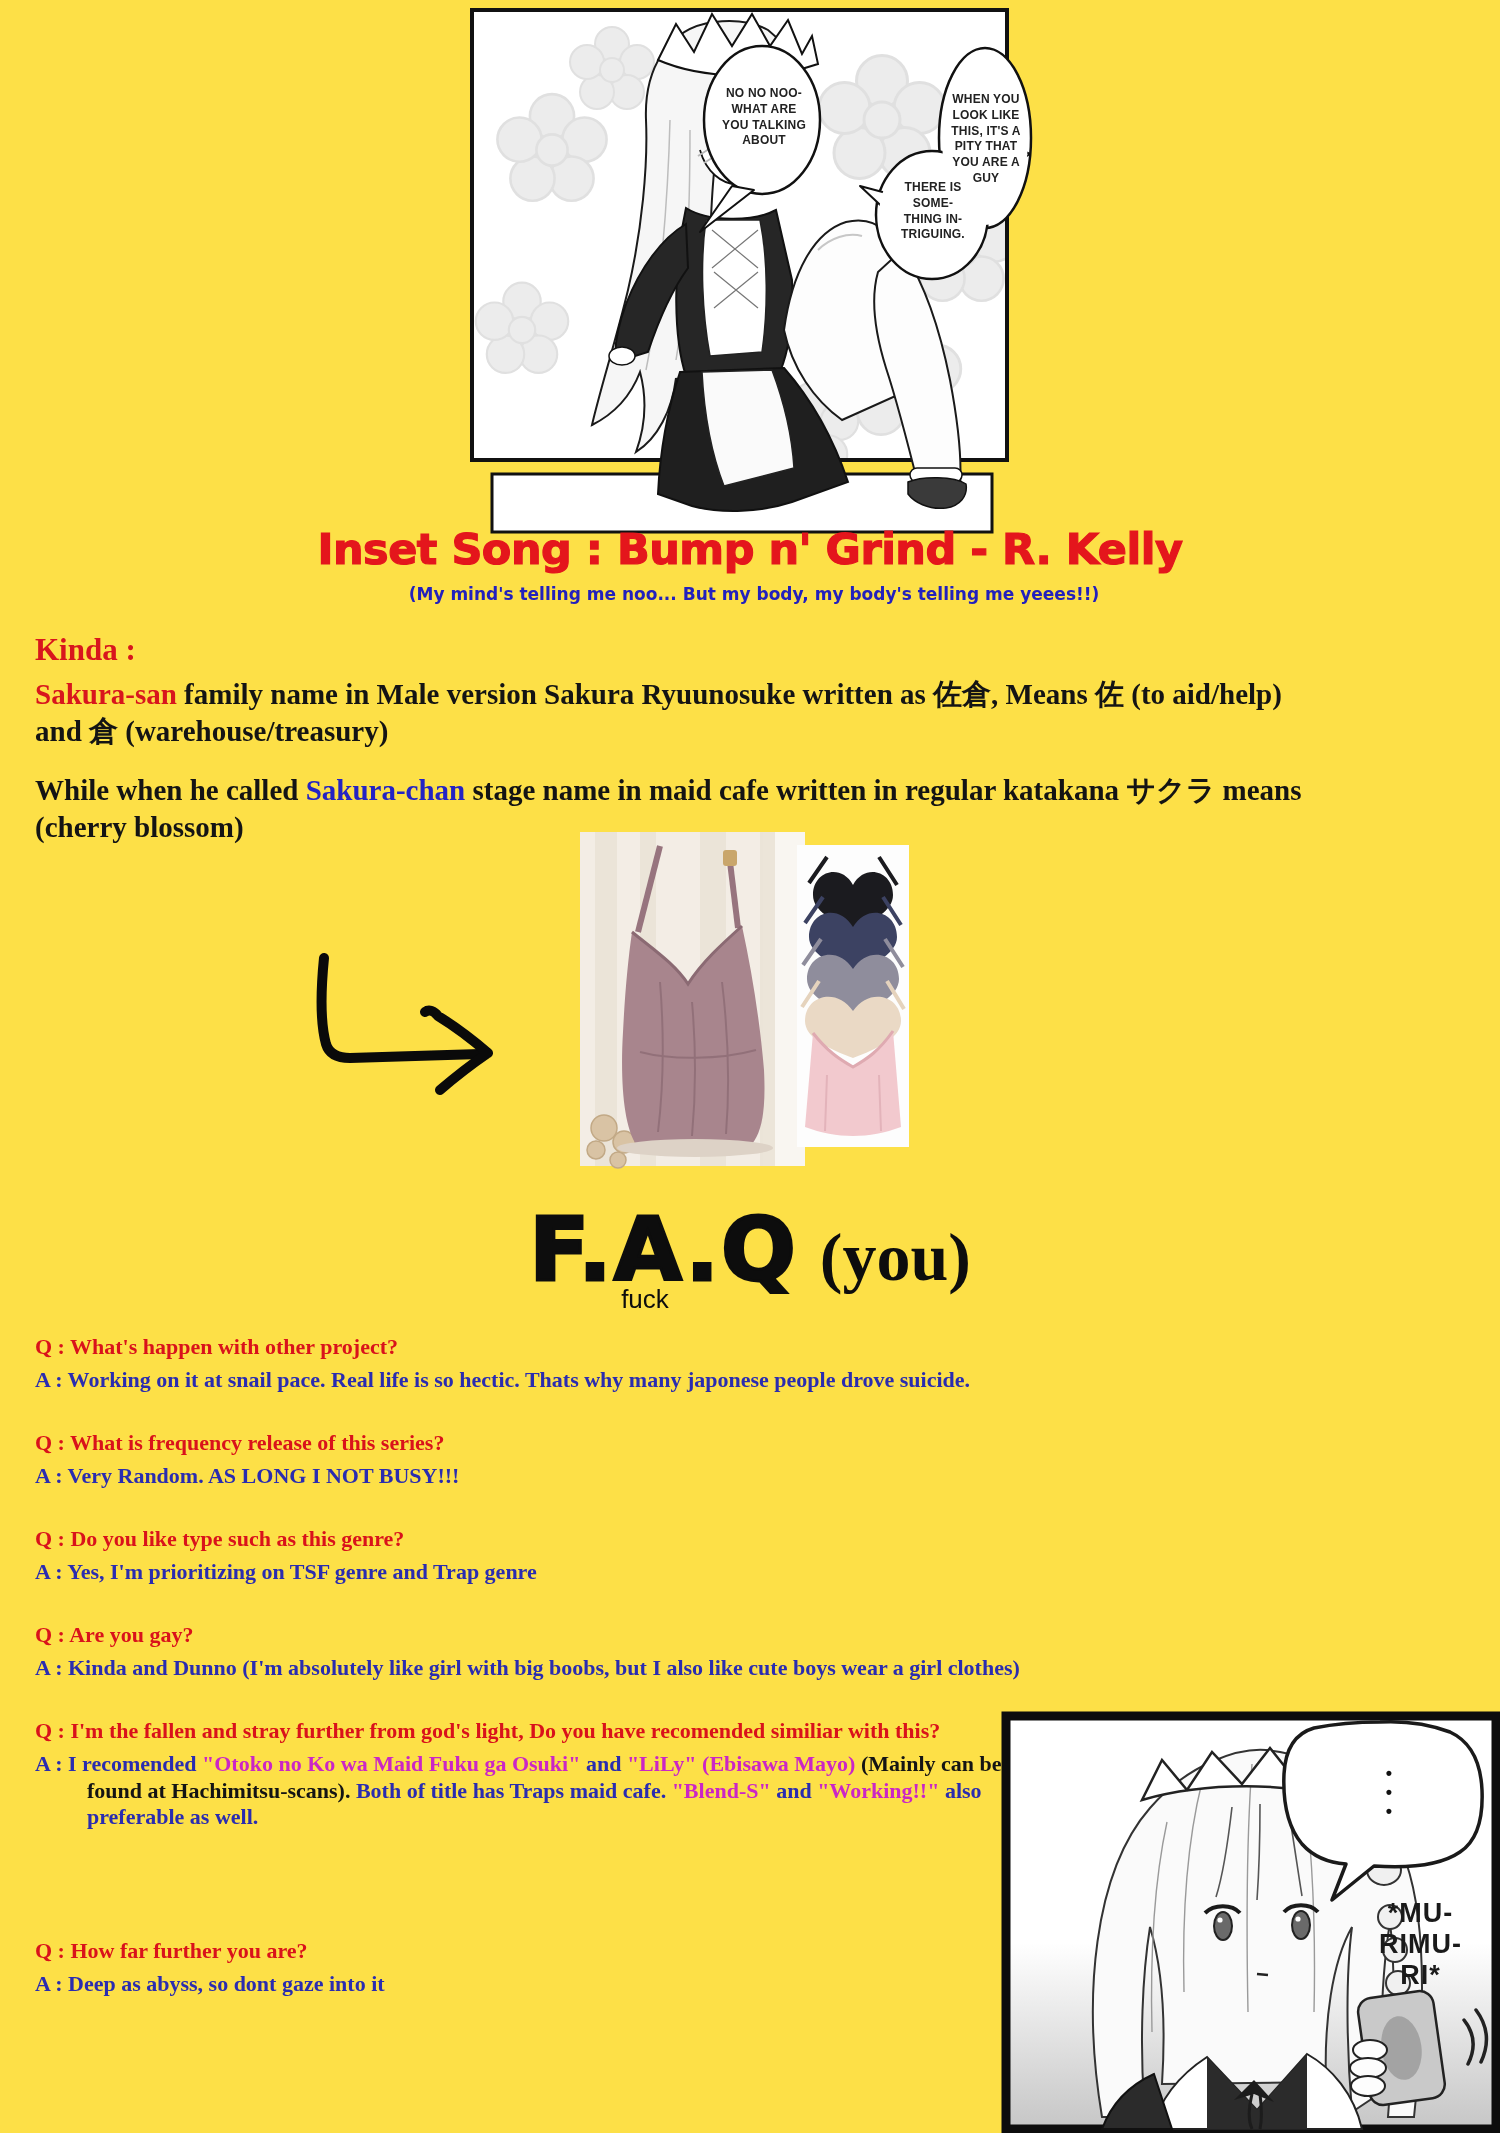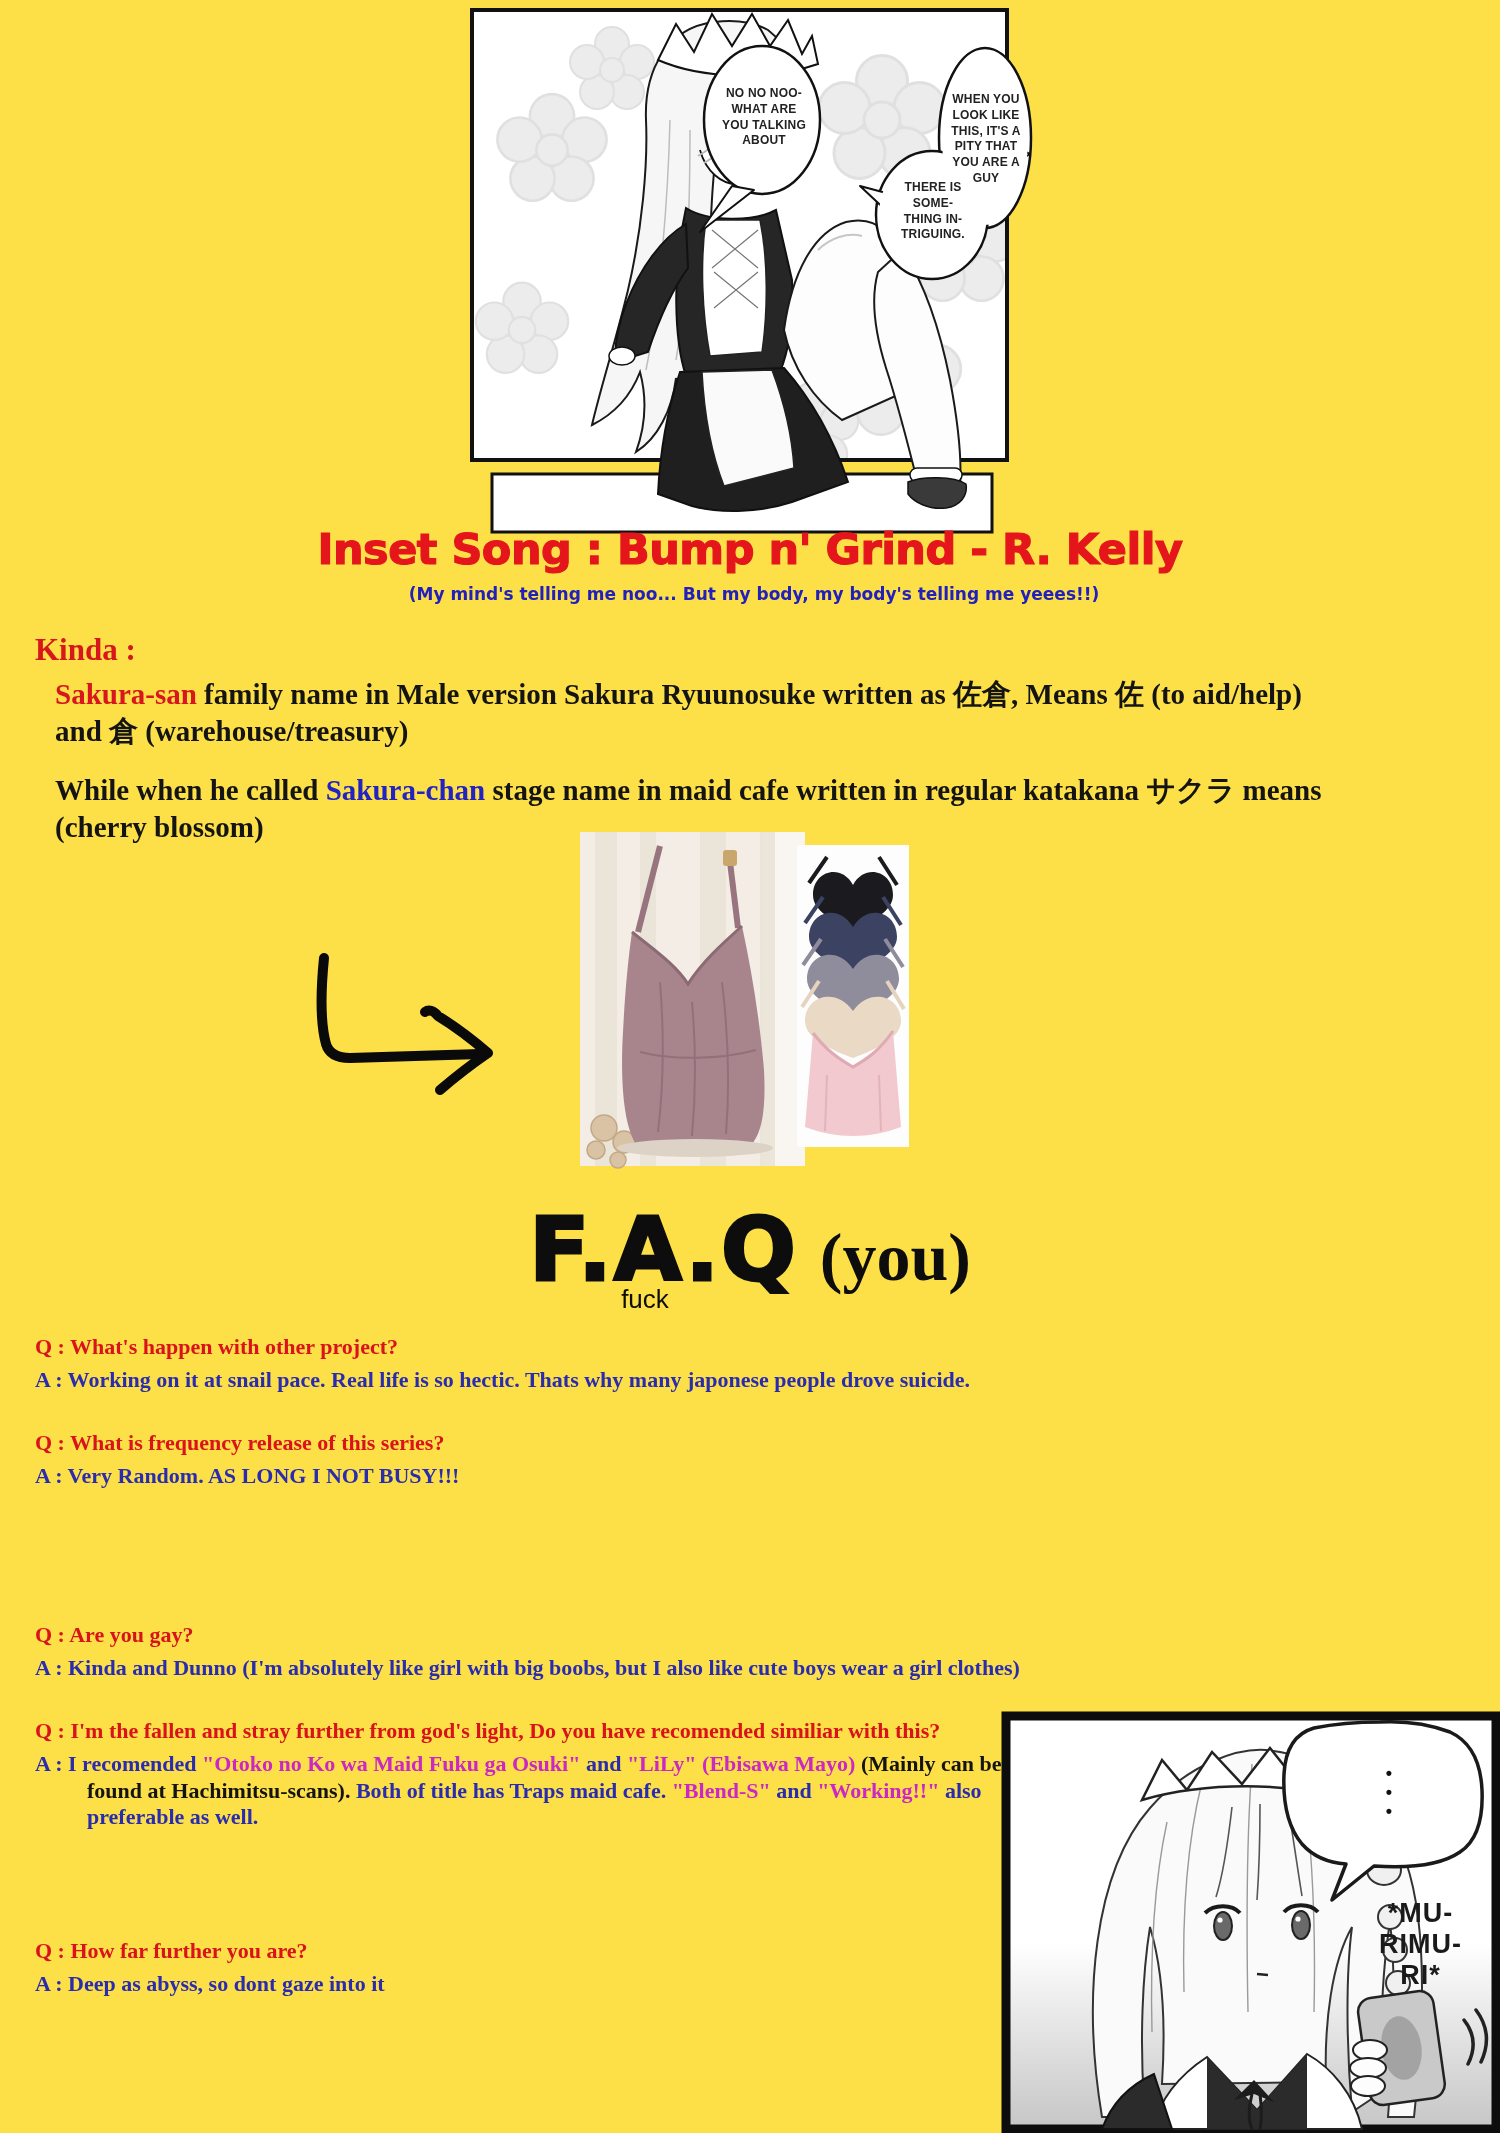--- a/index.html
+++ b/index.html
@@ -28,21 +28,21 @@
     color:#2220bd;
   }
 
   
   .note-heading {
     position:absolute; left:35px; top:632px; font-size:31px; font-weight:bold;
     color:#d8161d;
   }
   .body-par {
     position:absolute; left:35px; width:1290px; font-size:29px;
-    font-weight:bold; line-height:1.28; color:#141414;margin-left:20px;
+    font-weight:bold; line-height:1.28; color:#141414;
   }
   .c-red    { color:#d8161d; }
   .c-blue   { color:#2323c4; }
   .c-mag    { color:#cb26c6; }
   .c-black  { color:#141414; }
 
   .page9 {
     position:absolute; left:35px; top:888px; font-size:31px; font-weight:bold;
   }
 
@@ -281,20 +281,24 @@
   </div>
 
   <div class="qa-block" style="top:1334px;">
     <div class="qa-line qa-q">Q : What's happen with other project?</div>
     <div class="qa-line qa-a">A : Working on it at snail pace. Real life is so hectic. Thats why many japonese people drove suicide.</div>
   </div>
   <div class="qa-block" style="top:1430px;">
     <div class="qa-line qa-q">Q : What is frequency release of this series?</div>
     <div class="qa-line qa-a">A : Very Random. AS LONG I NOT BUSY!!!</div>
   </div>
+  <div class="qa-block" style="top:1526px;">
+    <div class="qa-line qa-q">Q : Do you like type such as this genre?</div>
+    <div class="qa-line qa-a">A : Yes, I'm prioritizing on TSF genre and Trap genre</div>
+  </div>
   <div class="qa-block" style="top:1622px;">
     <div class="qa-line qa-q">Q : Are you gay?</div>
     <div class="qa-line qa-a">A : Kinda and Dunno (I'm absolutely like girl with big boobs, but I also like cute boys wear a girl clothes)</div>
   </div>
   <div class="qa-block qa-narrow" style="top:1718px;">
     <div class="qa-line qa-q">Q : I'm the fallen and stray further from god's light, Do you have recomended similiar with this?</div>
     <div class="qa-line qa-a"><span>A : I recomended </span><span class="c-mag">"Otoko no Ko wa Maid Fuku ga Osuki"</span><span> and </span><span class="c-mag">"LiLy" (Ebisawa Mayo)</span><span class="c-black"> (Mainly can be found at Hachimitsu-scans).</span><span> Both of title has Traps maid cafe. </span><span class="c-mag">"Blend-S"</span><span> and </span><span class="c-mag">"Working!!"</span><span> also preferable as well.</span></div>
   </div>
   <div class="qa-block" style="top:1938px;">
     <div class="qa-line qa-q">Q : How far further you are?</div>

